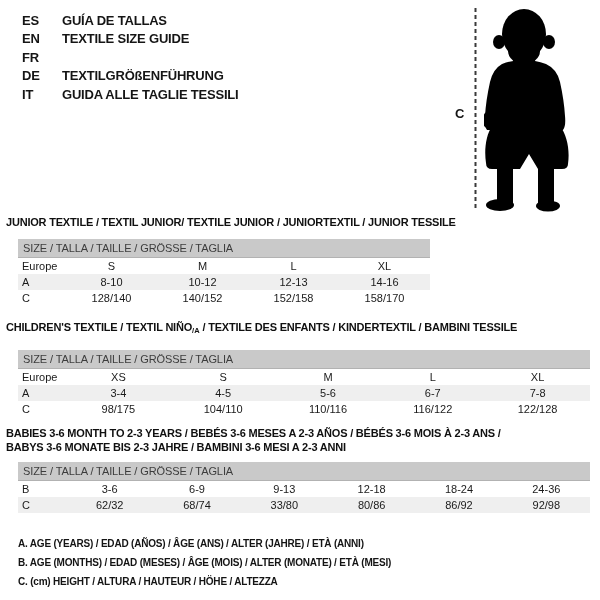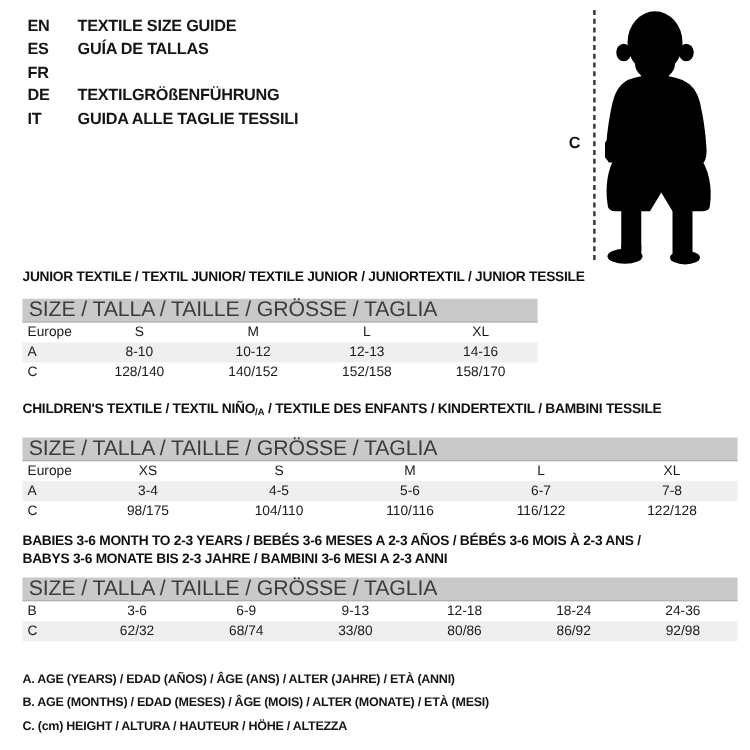--- a/index.html
+++ b/index.html
@@ -22,53 +22,53 @@
   }
   .lang-code { width: 40px; }
 
   
   .dashed-line { left: 474px; top: 8px; width: 3px; height: 200px; }
   .c-label { left: 455px; top: 106px; font-weight: bold; font-size: 13px; color: #151515; }
   .baby { left: 484px; top: 8px; width: 100px; height: 204px; }
 
   
   .section-title {
-    left: 18px;
+    left: 6px;
     font-weight: bold; font-size: 11px; letter-spacing: -0.2px;
     line-height: 13.5px; color: #101010; white-space: nowrap;
   }
   .size-table { left: 18px; }
   .size-header-bar {
     display: flex; align-items: center;
     height: 19px; padding-left: 5px;
     background: #c9c9c9; border-bottom: 1px solid #b2b2b2;
-    font-size: 17px; letter-spacing: -0.1px; color: #3c3c3c; font-weight: normal;
+    font-size: 11px; letter-spacing: -0.1px; color: #3c3c3c; font-weight: normal;
   }
   .trow { display: flex; align-items: center; height: 16px; font-size: 11px; color: #1a1a1a; }
   .trow.shaded { background: #efefef; }
   .rlabel { width: 48px; padding-left: 4px; }
   .cell { flex: 1; text-align: center; }
 
   sub.small { font-size: 7.5px; vertical-align: -2px; letter-spacing: 0; }
 
   
   .footnotes { left: 18px; top: 534px; }
   .footnote { font-weight: bold; font-size: 10px; letter-spacing: -0.2px; line-height: 19px; color: #141414; white-space: nowrap; }
 </style>
 </head>
 <body>
 
 <div class="abs lang-block">
   <div class="lang-row">
+    <span class="lang-code">ES</span>
+    <span class="lang-label">GUÍA DE TALLAS</span>
+  </div>
+  <div class="lang-row">
     <span class="lang-code">EN</span>
     <span class="lang-label">TEXTILE SIZE GUIDE</span>
-  </div>
-  <div class="lang-row">
-    <span class="lang-code">ES</span>
-    <span class="lang-label">GUÍA DE TALLAS</span>
   </div>
   <div class="lang-row">
     <span class="lang-code">FR</span>
   </div>
   <div class="lang-row">
     <span class="lang-code">DE</span>
     <span class="lang-label">TEXTILGRÖßENFÜHRUNG</span>
   </div>
   <div class="lang-row">
     <span class="lang-code">IT</span>

